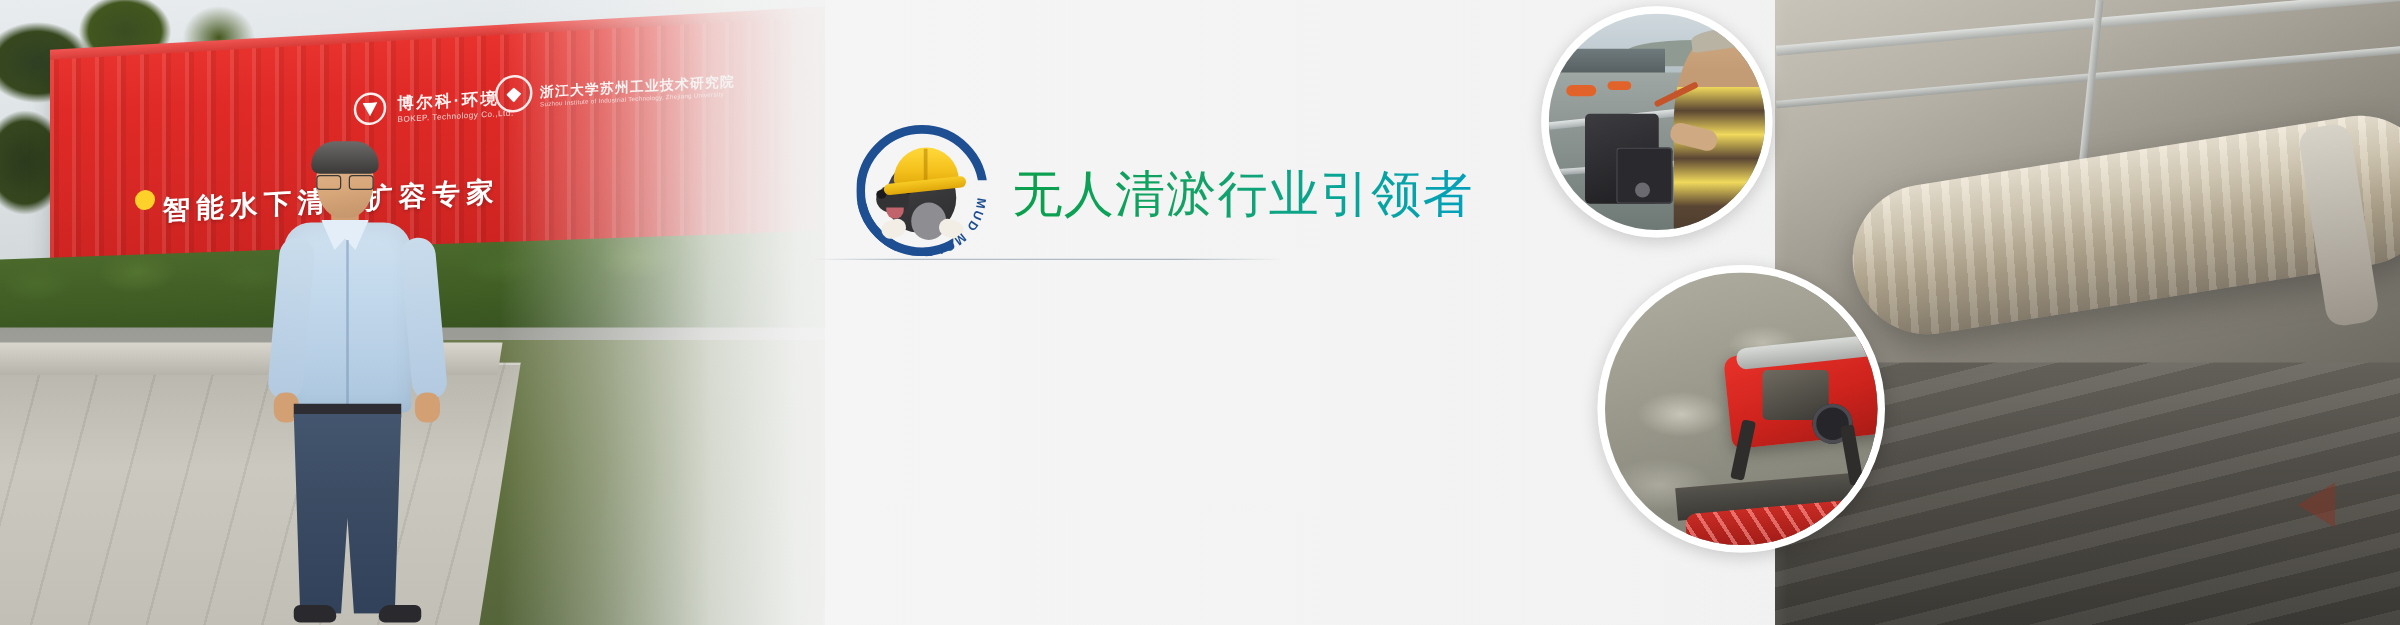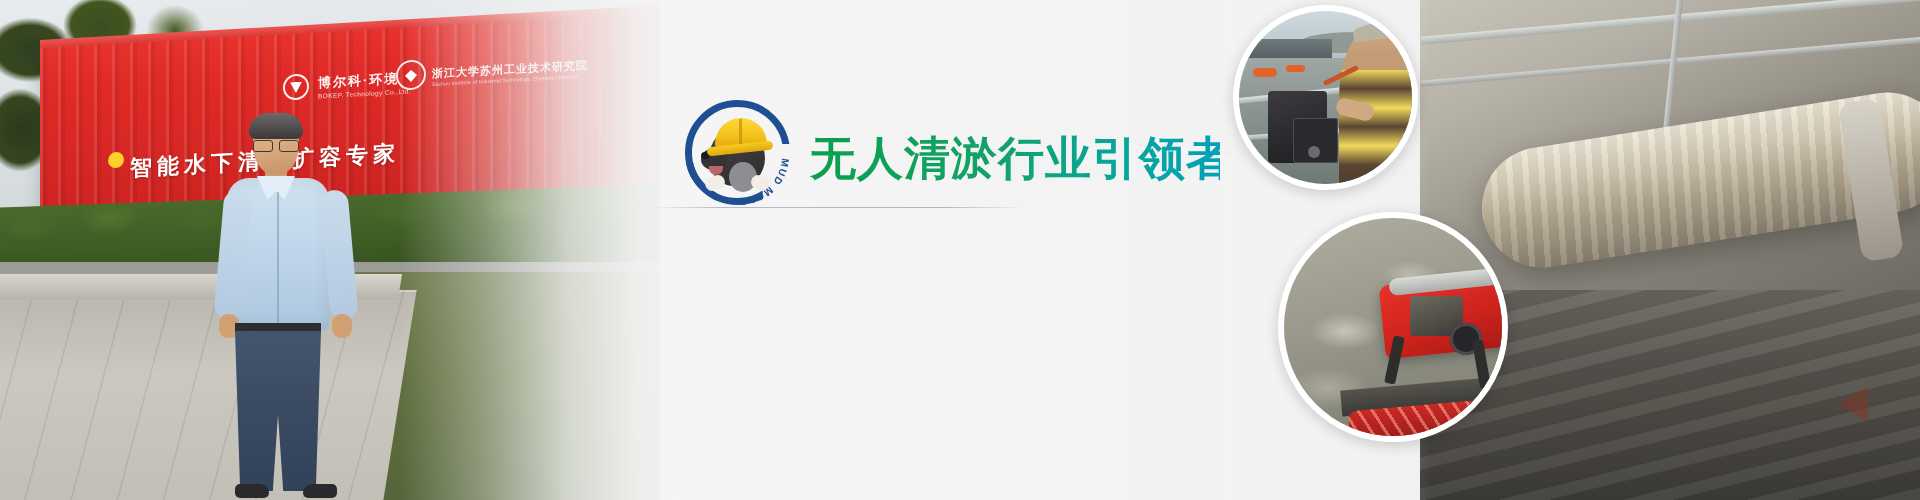--- a/index.html
+++ b/index.html
@@ -317,21 +317,21 @@
     overflow:visible;
   }
   .logo-arc-text text {
     font-family:"Liberation Sans", sans-serif;
     font-size:10px; font-weight:700; letter-spacing:1.4px;
     fill:#1f4f93;
   }
 
   .headline {
     position:absolute; left:150px; top:128px;
-    font-size:46px; font-weight:700; letter-spacing:1px;
+    font-size:40px; font-weight:400; letter-spacing:1px;
     white-space:nowrap;
     font-family:"DejaVu Sans", sans-serif;
     background:linear-gradient(90deg,#0aa04c 0%,#12a268 42%,#08a596 70%,#03a0bc 100%);
     -webkit-background-clip:text; background-clip:text;
     color:transparent;text-align:right; -webkit-text-fill-color:transparent;
   }
   .divider {
     position:absolute; left:-10px; top:207px; width:375px; height:1px;
     background:linear-gradient(90deg,
       rgba(120,140,160,0) 0%,

